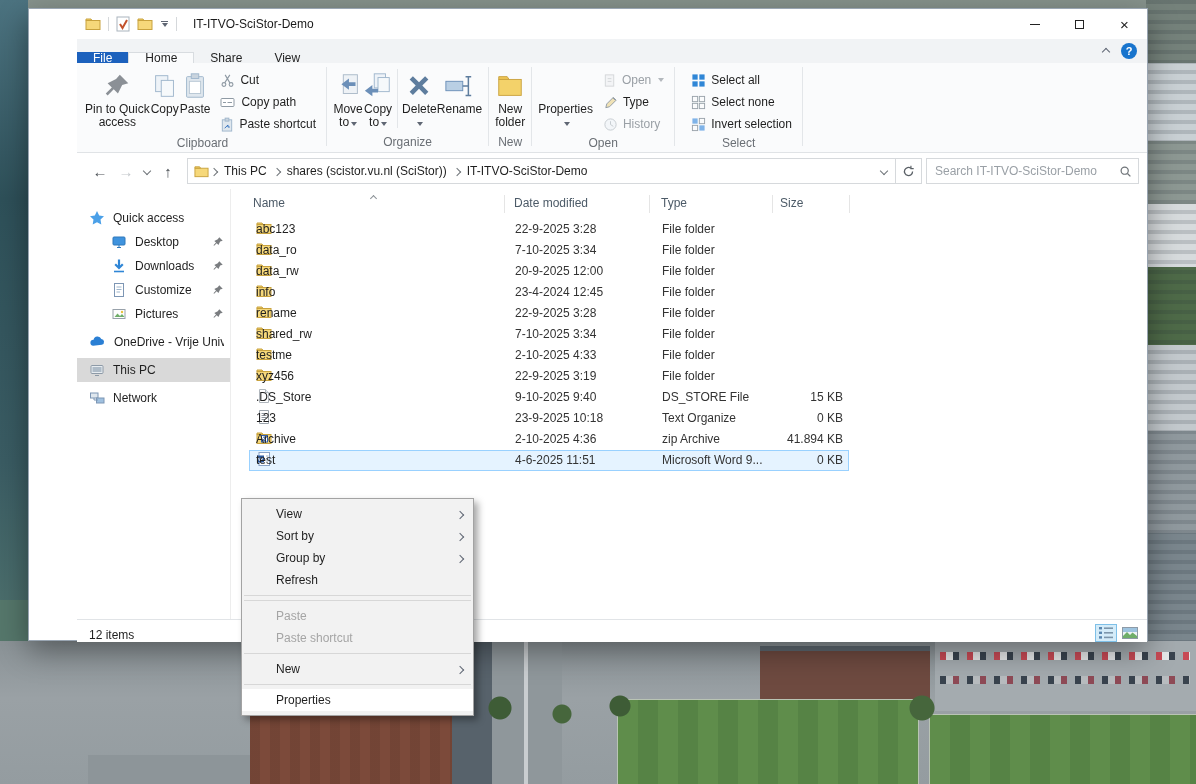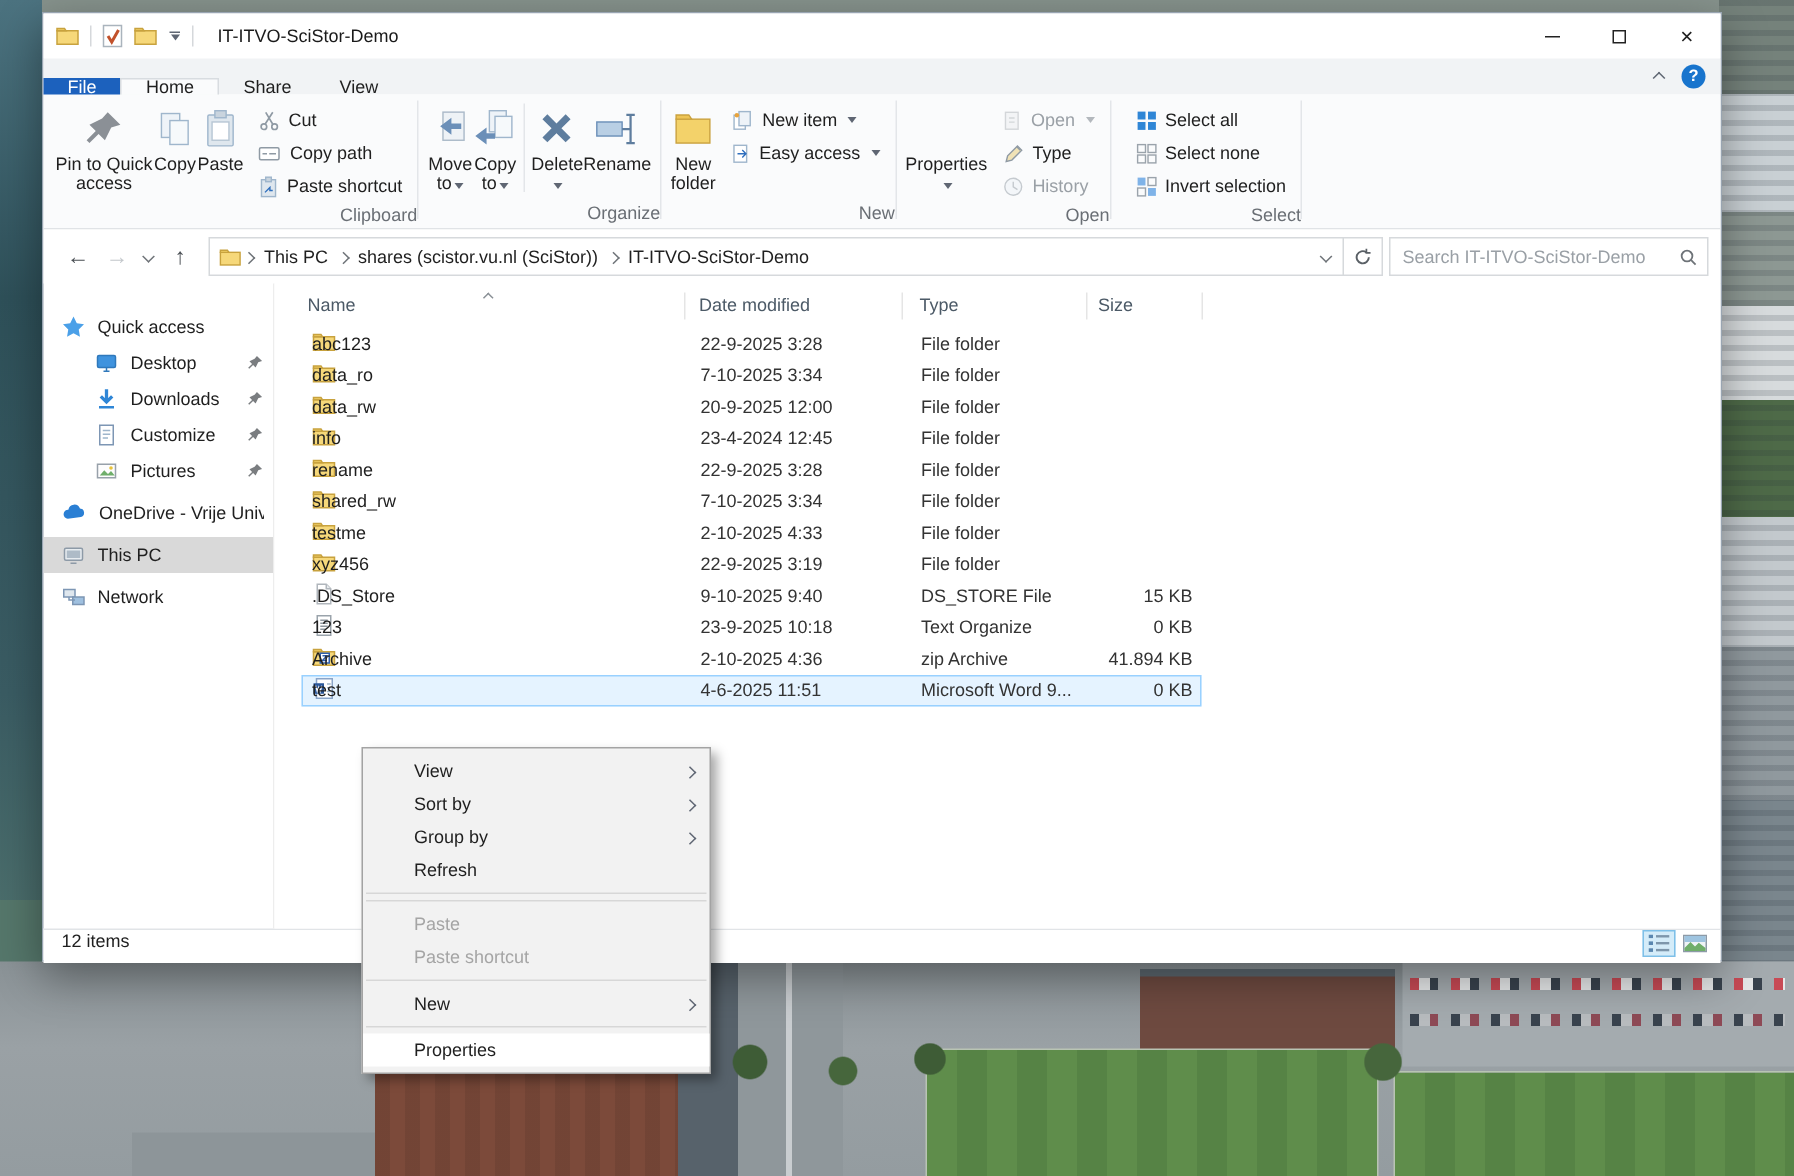--- a/index.html
+++ b/index.html
@@ -6,21 +6,21 @@
   html,body { width:1196px; height:784px; overflow:hidden; }
   body { font-family:"Liberation Sans", sans-serif; font-size:12px; color:#1f1f1f; }
 
   
   .desktop { position:relative; width:1196px; height:784px; overflow:hidden;
     background:linear-gradient(180deg,#86928c,#8e9992 55%,#99a29b); }
   .wp { position:absolute; }
 
   
   .window { position:absolute; left:28px; top:8px; width:1120px; height:633px;
-    background:#fff; border:1px solid #99a5b2; box-shadow:0 10px 28px rgba(0,0,0,.38); z-index:10; }
+    background:#fff; border:1px solid #99a5b2; box-shadow:0 10px 28px rgba(0,0,0,.38); z-index:10;padding-left:48px; }
 
   
   .titlebar { height:30px; display:flex; align-items:center; padding-left:8px; background:#fff; }
   .qat { display:flex; align-items:center; gap:7px; }
   .tb-sep { width:1px; height:14px; background:#d5d8db; }
   .title { margin-left:8px; font-size:12px; color:#1a1a1a; white-space:nowrap; }
   .win-controls { margin-left:auto; display:flex; height:30px; }
   .win-btn { width:45px; height:30px; display:flex; align-items:center; justify-content:center; color:#222; }
   .glyph-min { width:10px; height:1px; background:#222; display:block; }
   .glyph-max { width:9px; height:9px; border:1px solid #222; display:block; }
@@ -37,21 +37,21 @@
   .chev.down  { transform:rotate(45deg); }
   .chev.up    { transform:rotate(-135deg); margin-top:3px; }
   .ribbon-collapse { color:#5f6673; }
   .help-btn { width:16px; height:16px; border-radius:50%; background:#1874cd; color:#fff;
     font-size:11px; font-weight:bold; display:flex; align-items:center; justify-content:center; }
 
   
   .ribbon { height:90px; background:#fafbfc; border-bottom:1px solid #e0e3e6; display:flex; padding-left:2px; }
   .rgroup { display:flex; flex-direction:column; }
   .rgcontent { flex:1; display:flex; align-items:flex-start; padding:4px 6px 0 6px; }
-  .rgname { text-align:right; color:#6a6f75; font-size:12px; height:18px; line-height:16px; }
+  .rgname { text-align:center; color:#6a6f75; font-size:12px; height:18px; line-height:16px; }
   .rgsep { width:1px; background:#e3e6e9; margin:4px 0 6px 0; }
   .rsep-inner { width:1px; background:#e3e6e9; align-self:stretch; margin:2px 4px 6px 4px; }
   .rbtn-large { display:flex; flex-direction:column; align-items:center; text-align:center; padding-top:2px; }
   .rbtn-large .ic.big { height:34px; display:flex; align-items:center; justify-content:center; }
   .rlabel { line-height:13px; }
   .rline { white-space:nowrap; }
   .rsmallcol { display:flex; flex-direction:column; margin-left:6px; padding-top:2px; }
   .rbtn-small { display:flex; align-items:center; gap:5px; height:22px; padding:0 4px; white-space:nowrap; }
   .caret { width:0; height:0; border-left:3px solid transparent; border-right:3px solid transparent;
     border-top:4px solid #5f6673; display:inline-block; margin-left:2px; }
@@ -98,21 +98,21 @@
   .frow { position:relative; width:600px; height:21px; border:1px solid transparent; }
   .frow.sel { background:#e5f3ff; border-color:#99d1ff; }
   .frow span { position:absolute; top:0; line-height:19px; white-space:nowrap; }
   .c-name { left:6px; display:flex; align-items:center; gap:6px; }
   .c-name .ic { display:flex; }
   .c-date { left:265px; color:#333; }
   .c-type { left:412px; color:#333; }
   .c-size { left:500px; width:93px; text-align:right; color:#333; }
 
   
-  .statusbar { height:23px; border-top:1px solid #e1e4e7; display:flex; align-items:flex-start;
+  .statusbar { height:23px; border-top:1px solid #e1e4e7; display:flex; align-items:flex-end;
     padding:0 6px 0 12px; background:#fff; }
   .sb-right { margin-left:auto; display:flex; gap:2px; }
   .viewbtn { width:22px; height:18px; display:flex; align-items:center; justify-content:center;
     border:1px solid transparent; }
   .viewbtn.sel { background:#d4ecf9; border-color:#7ec0e8; }
 
   
   .ctxmenu { position:absolute; left:241px; top:498px; width:233px; background:#f2f2f2;
     border:1px solid #a3a3a3; box-shadow:4px 4px 7px rgba(0,0,0,.35); z-index:50; padding:4px 0; }
   .mitem { height:22px; display:flex; align-items:center; padding:0 10px 0 34px; }
@@ -331,43 +331,20 @@
               <div class="rbtn-large">
                 <span class="ic big">
                   <svg width="30" height="30" viewBox="0 0 32 32">
                     <rect x="4" y="9" width="24" height="17" fill="#f3d26a" stroke="#caa23f"></rect>
                     <path d="M4 9V6h9l2 3z" fill="#eec455" stroke="#caa23f"></path>
                   </svg>
                 </span>
                 <div class="rlabel">
                   <div class="rline">New</div>
                   <div class="rline">folder</div>
-                </div>
-              </div>
-              <div class="rsmallcol">
-                <div class="rbtn-small">
-                  <span class="ic sm">
-                    <svg width="16" height="15" viewBox="0 0 16 16">
-                      <rect x="2" y="4" width="8" height="10" fill="#fff" stroke="#9fb6cc"></rect>
-                      <rect x="5.5" y="1.5" width="8" height="10" fill="#eef3f8" stroke="#9fb6cc"></rect>
-                      <circle cx="4" cy="4" r="1.6" fill="#e8a33c"></circle>
-                    </svg>
-                  </span>
-                  <span class="slabel">New item</span>
-                  <span class="caret"></span>
-                </div>
-                <div class="rbtn-small">
-                  <span class="ic sm">
-                    <svg width="14" height="15" viewBox="0 0 14 16">
-                      <rect x="2" y="2" width="9" height="12" fill="#fff" stroke="#9fb6cc"></rect>
-                      <path d="M4.5 8h6m-2.6-2.6L10.5 8l-2.6 2.6" stroke="#2f6fbe" fill="none"></path>
-                    </svg>
-                  </span>
-                  <span class="slabel">Easy access</span>
-                  <span class="caret"></span>
                 </div>
               </div>
             </div>
             <div class="rgname">New</div>
           </div>
           <div class="rgsep"></div>
           <div class="rgroup">
             <div class="rgcontent">
               <div class="rbtn-large">
                 <span class="ic big"></span>

